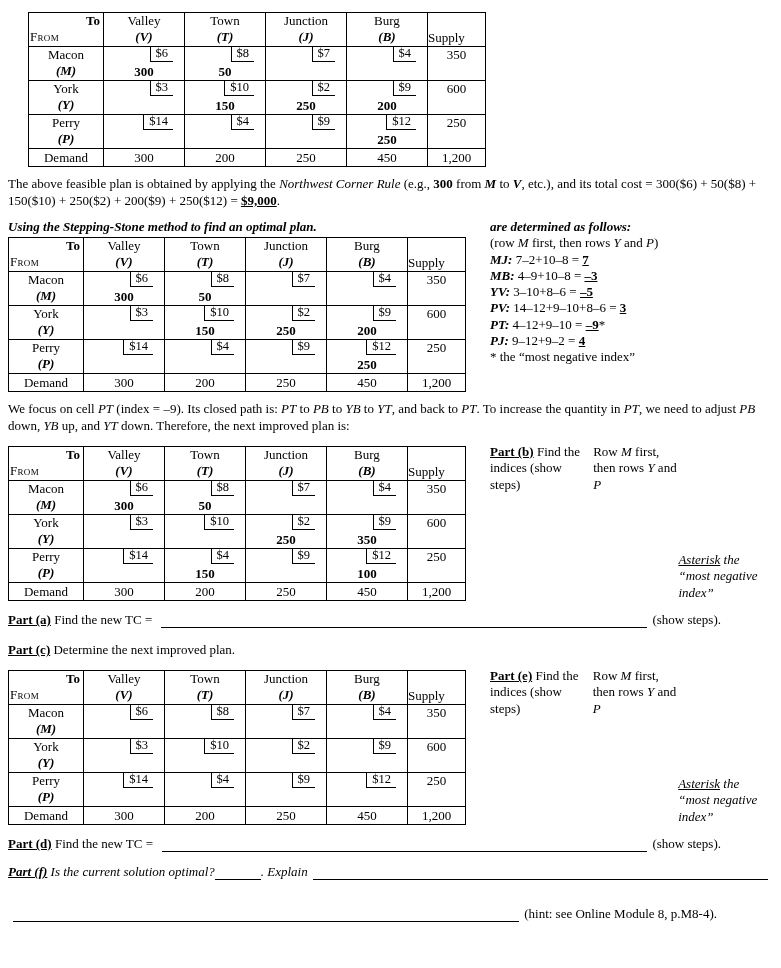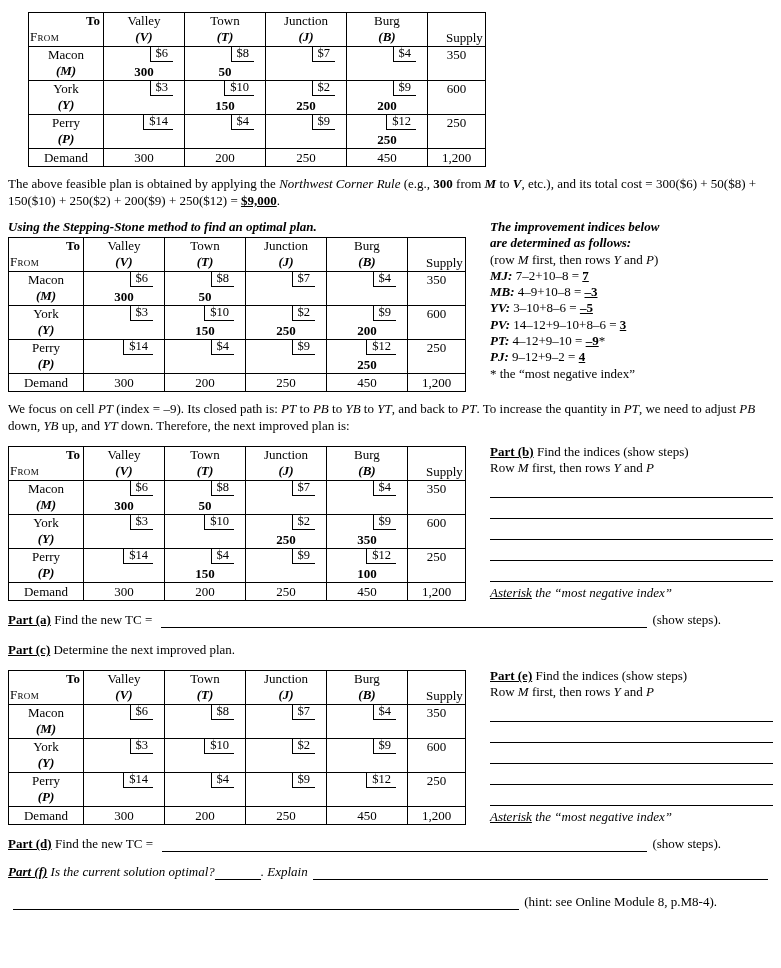--- a/index.html
+++ b/index.html
@@ -17,45 +17,45 @@
   .aside{flex:1;line-height:16.3px;font-size:13px;}
   
   table.tableau{border-collapse:collapse;table-layout:fixed;margin-top:2px;}
   table.tableau td{border:1px solid #000;padding:0;font-size:13px;overflow:hidden;vertical-align:top;}
   td.hdr{height:33px;}
   .corner-to{font-weight:bold;text-align:right;padding-right:3px;line-height:16px;}
   .corner-from{font-variant:small-caps;padding-left:1px;line-height:16px;letter-spacing:.3px;}
   .dest-name{text-align:center;line-height:16px;}
   .dest-code{text-align:center;line-height:16px;font-style:italic;font-weight:bold;}
   td.supply-head{position:relative;}
-  .supply-lab{position:absolute;bottom:0;left:18px;line-height:16px;}
+  .supply-lab{position:absolute;bottom:0;left:0;line-height:16px;}
   td.srccell{text-align:center;height:33px;}
   .src-name{line-height:16px;}
   .src-code{line-height:16px;font-style:italic;font-weight:bold;}
   td.cell{position:relative;height:33px;}
   .cost-box{position:absolute;top:0;right:11px;border-left:1px solid #000;border-bottom:1px solid #000;padding:0 5px 1px 5px;line-height:13px;font-size:12.5px;text-align:center;}
   .alloc{position:absolute;left:0;right:0;bottom:0;text-align:center;font-weight:bold;line-height:16px;}
   td.supply-val{vertical-align:bottom;}
   .supv{text-align:center;line-height:16px;}
   td.demand-lab,td.demand-val{height:17px;text-align:center;vertical-align:middle;line-height:17px;}
   
   .idx-line{white-space:nowrap;}
   
-  .part-aside{display:flex;flex-direction:column;}
+  .part-aside{display:flex;}
   .answer-line{height:20px;border-bottom:1px solid #000;}
   .pa-foot{margin-top:auto;padding-top:2px;}
   .part-title{font-weight:bold;text-decoration:underline;white-space:nowrap;}
   .tc-row{display:flex;align-items:flex-end;margin:11px 0 11px 0;padding-right:52px;}
   .tc-row .lbl{white-space:nowrap;margin-right:4px;text-align:right;}
   .fill{flex:1;border-bottom:1px solid #000;height:15px;margin:0 5px;}
   .suffix{white-space:nowrap;}
   .part-heading{margin:14px 0 2px 0;}
   .pf-row{display:flex;align-items:flex-end;margin-top:12px;font-style:italic;}
   .short-blank{width:46px;border-bottom:1px solid #000;height:15px;}
-  .hint-row{display:flex;align-items:flex-end;padding-right:56px;margin-top:14px;}
+  .hint-row{display:flex;align-items:flex-end;padding-right:56px;margin-top:26px;}
 </style>
 </head>
 <body>
 
 <div class="page">
 
 
   <div class="t1wrap">
     <div>
         <table class="tableau">
@@ -303,21 +303,20 @@
                 <td class="demand-val">200</td>
                 <td class="demand-val">250</td>
                 <td class="demand-val">450</td>
                 <td class="demand-val">1,200</td>
               </tr>
             </tbody>
           </table>
         </div>
     </div>
     <div class="aside">
-      <div class="bi">The improvement indices below</div>
       <div class="bi">are determined as follows:</div>
       <div><span>(row </span><span class="i">M</span><span> first, then rows </span><span class="i">Y</span><span> and </span><span class="i">P</span><span>)</span></div>
       <div>
           <div class="idx-line"><span class="b i">MJ: </span><span>7–2+10–8 = </span><span class="b u">7</span></div>
           <div class="idx-line"><span class="b i">MB: </span><span>4–9+10–8 = </span><span class="b u">–3</span></div>
           <div class="idx-line"><span class="b i">YV: </span><span>3–10+8–6 = </span><span class="b u">–5</span></div>
           <div class="idx-line"><span class="b i">PV: </span><span>14–12+9–10+8–6 = </span><span class="b u">3</span></div>
           <div class="idx-line"><span class="b i">PT: </span><span>4–12+9–10 = </span><span class="b u">–9</span><span>*</span></div>
           <div class="idx-line"><span class="b i">PJ: </span><span>9–12+9–2 = </span><span class="b u">4</span></div>
         </div>

